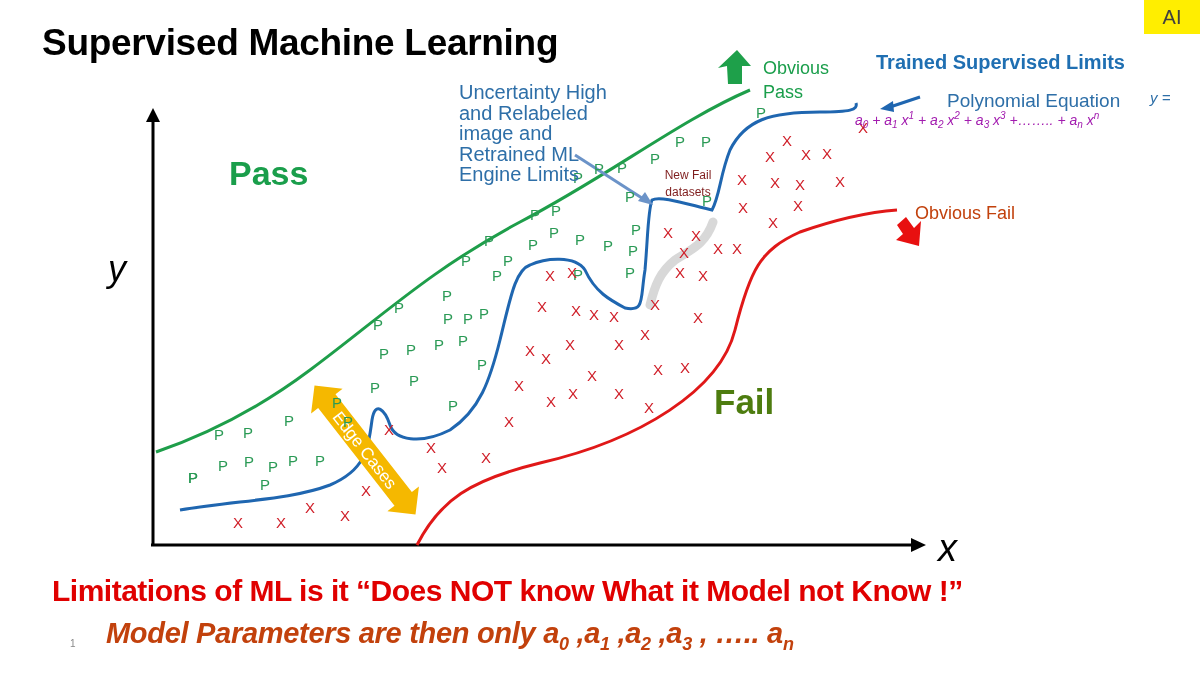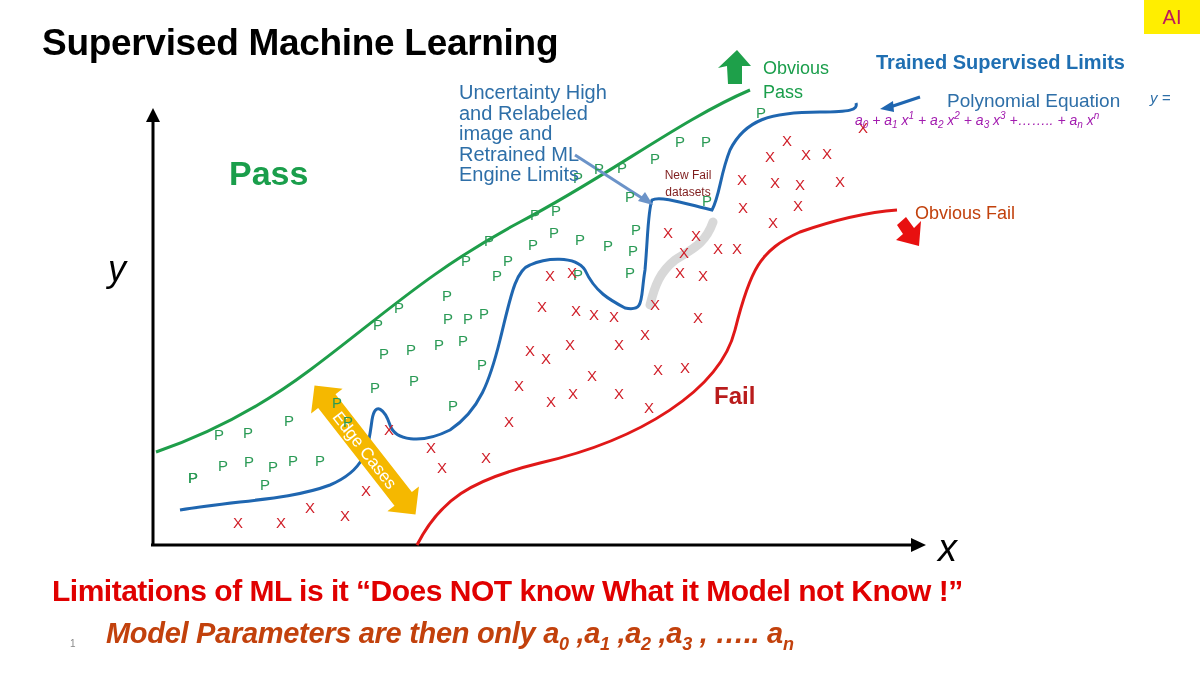--- a/index.html
+++ b/index.html
@@ -1,21 +1,21 @@
 <!DOCTYPE html>
 <html><head>
 <meta charset="utf-8">
 <style>
   html, body { margin:0; padding:0; }
   body { width:1200px; height:675px; background:#ffffff; position:relative; overflow:hidden; font-family:"Liberation Sans", sans-serif; }
   .abs { position:absolute; white-space:nowrap; }
   #title { left:42px; top:22px; font-size:37px; font-weight:bold; color:#000; letter-spacing:-0.3px; }
-  #ai-badge { right:0; top:0; width:56px; height:34px; background:#ffee00; color:#be185d; font-size:20px; display:flex; align-items:center; justify-content:center; }
+  #ai-badge { right:0; top:0; width:56px; height:34px; background:#ffee00; color:#404040; font-size:20px; display:flex; align-items:center; justify-content:center; }
   #pass-label { left:229px; top:154px; font-size:34px; font-weight:bold; color:#1a9e4b; }
-  #fail-label { left:714px; top:382px; font-size:24px; font-weight:bold; color:#b91c1c; }
+  #fail-label { left:714px; top:382px; font-size:35px; font-weight:bold; color:#4d7c0f; }
   #trained-title { left:876px; top:51px; font-size:20px; font-weight:bold; color:#1f6fb2;text-align:center; }
   #poly-label { left:940px; top:90px; font-size:19px; color:#2e6fa8;margin-left:7px; }
   #poly-yeq { left:1150px; top:89px; font-size:15px; font-style:italic; color:#2e6fa8; }
   #poly-eq { left:855px; top:110px; font-size:14px; font-style:italic; color:#a21caf; }
   #obv-pass { left:763px; top:56px; font-size:18px; line-height:24px; color:#1a9e4b; white-space:normal; width:90px; }
   #obv-fail { left:915px; top:203px; font-size:18px; color:#c2410c; }
   #uncertainty { left:459px; top:82px; font-size:20px; line-height:20.5px; color:#2e6fa8; white-space:normal; width:180px; }
   #newfail { left:658px; top:167px; font-size:12px; line-height:17px; color:#7f1d1d; text-align:center; white-space:normal; width:60px; }
   #y-label { left:108px; top:248px; font-size:36px; font-style:italic; color:#000; }
   #x-label { left:938px; top:527px; font-size:38px; font-style:italic; color:#000; }

